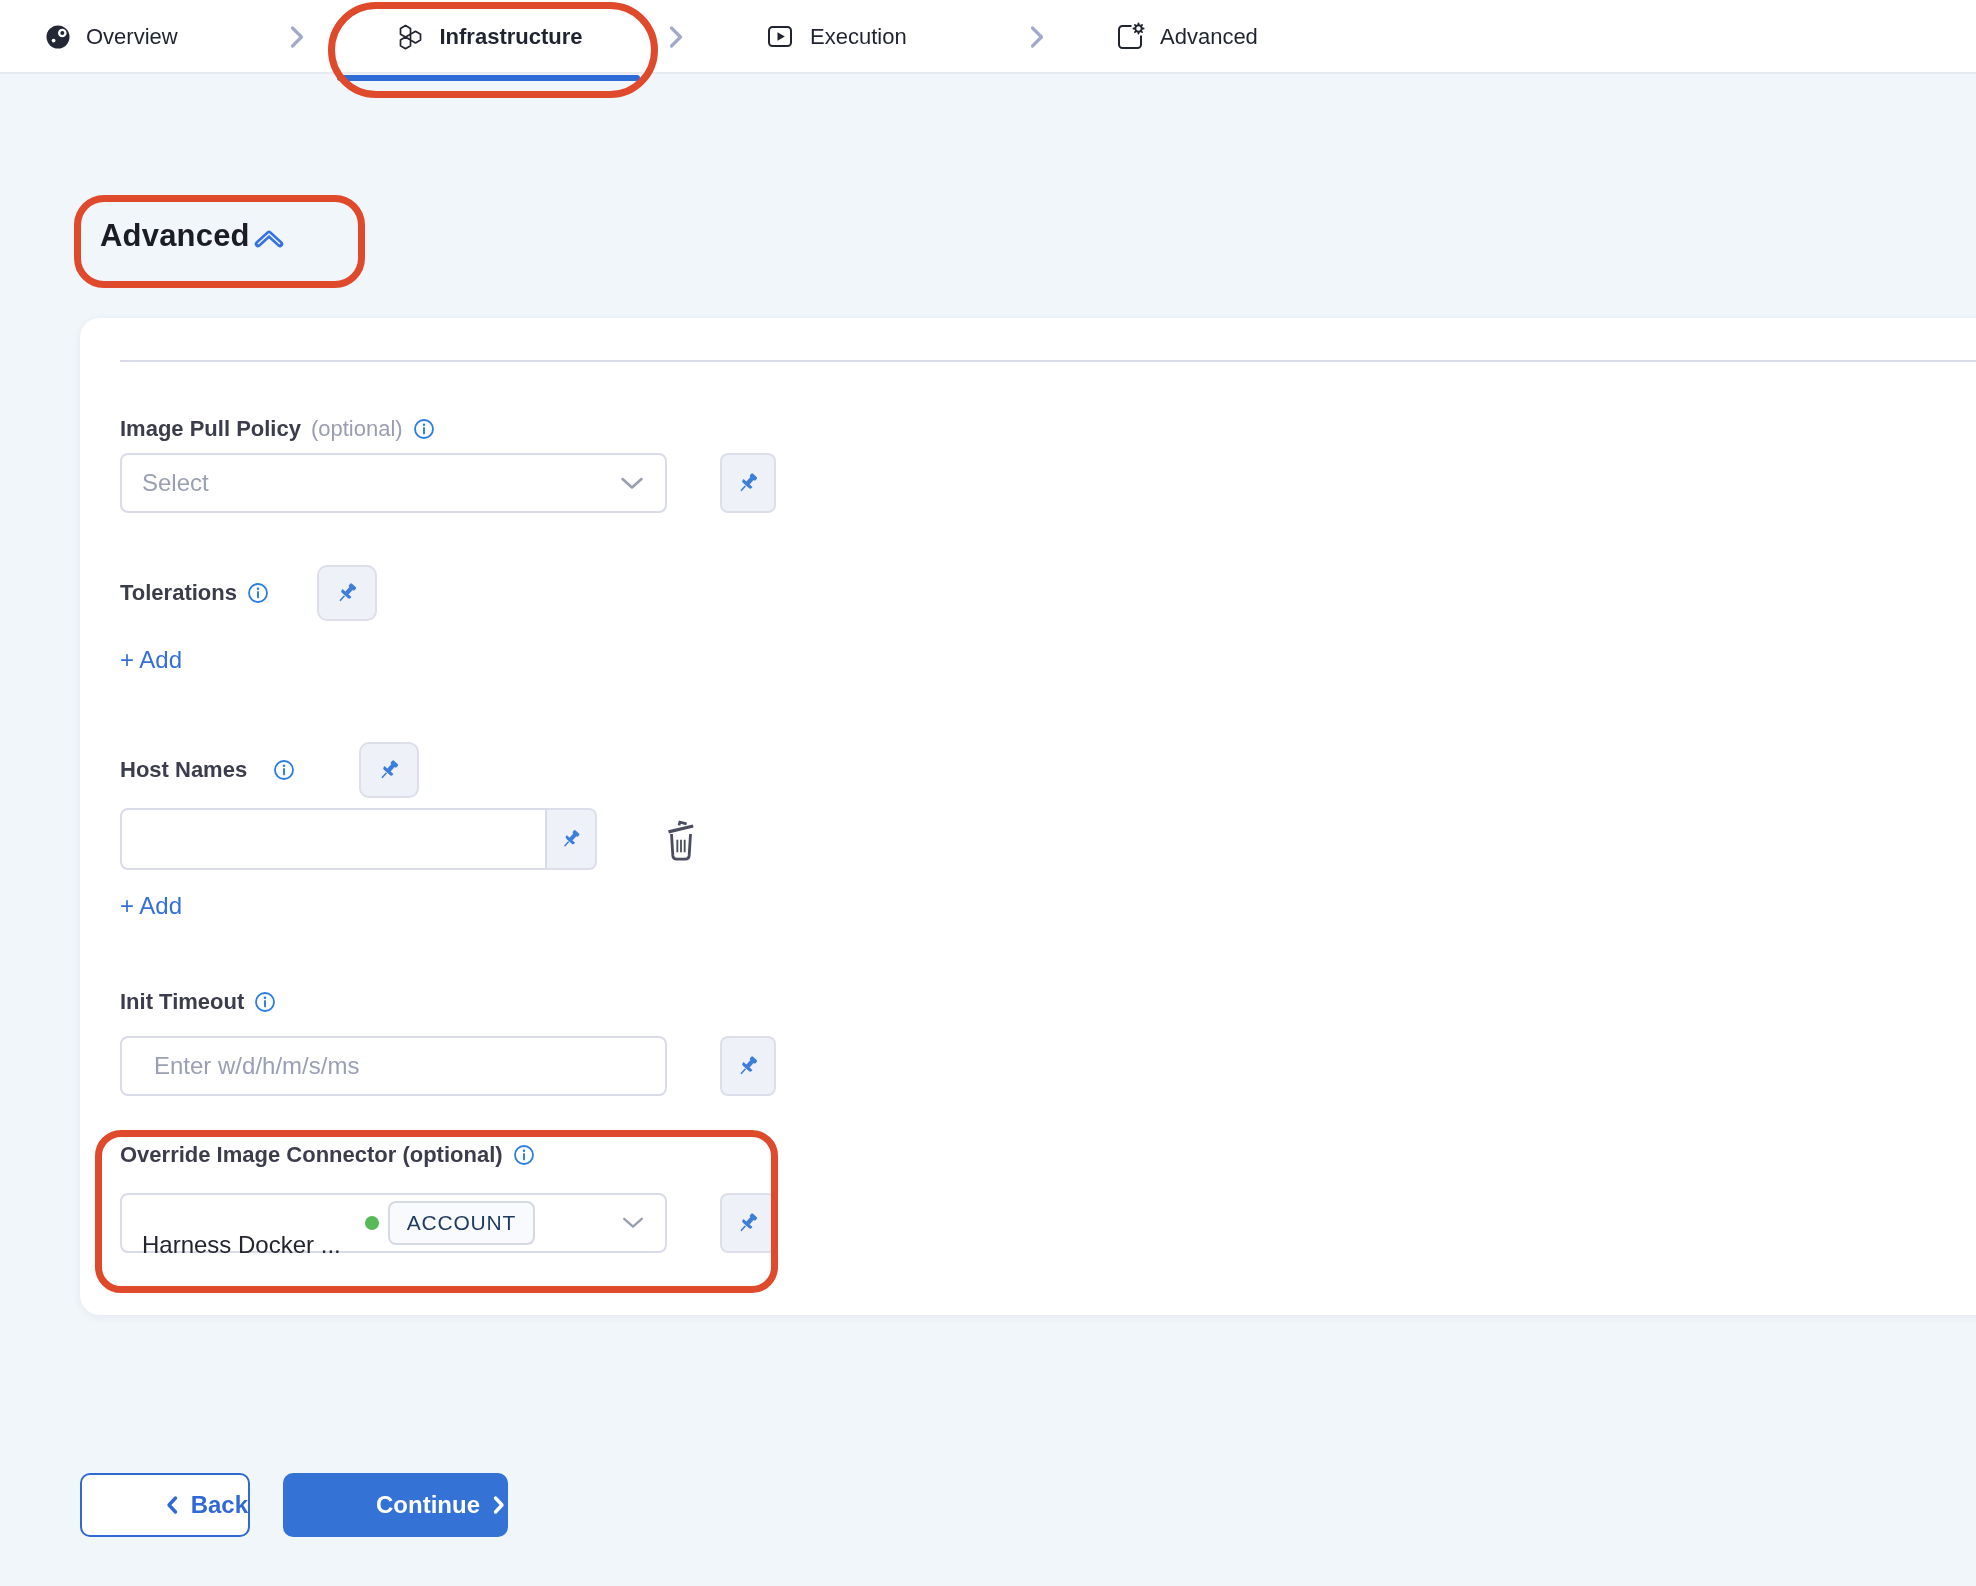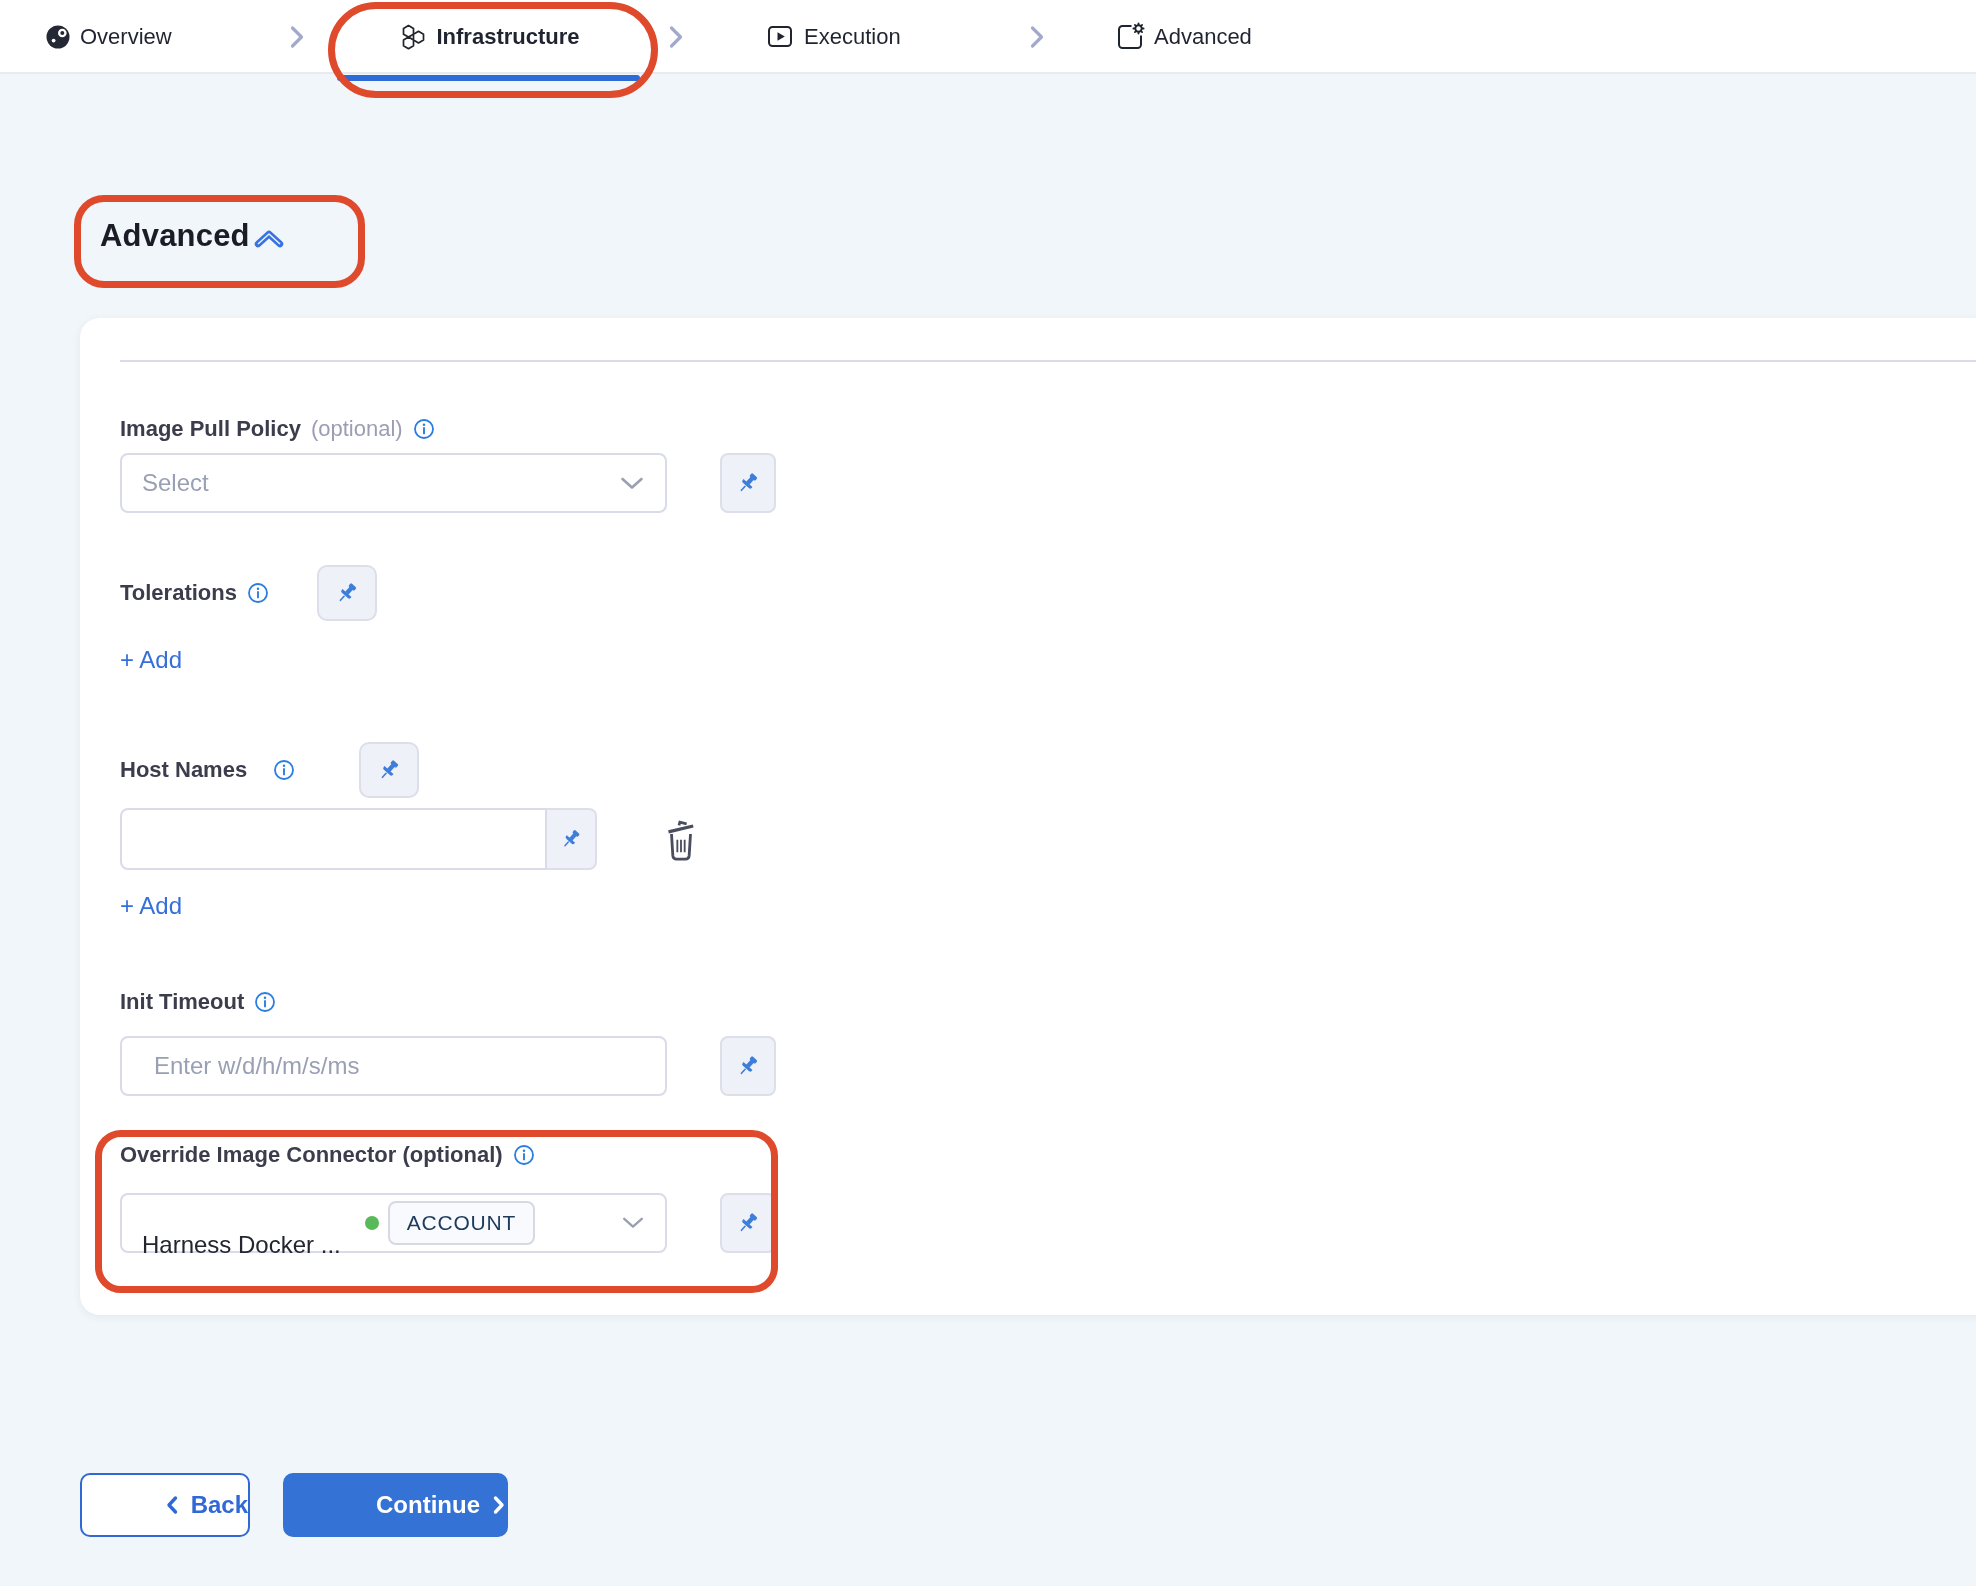--- a/index.html
+++ b/index.html
@@ -13,21 +13,21 @@
   }
   
   .tabbar {
     position: absolute; top:0; left:0;
     width:1976px; height:74px;
     background:#ffffff;
     border-bottom:2px solid #e8eaf1;
   }
   .tab {
     position:absolute; top:0; height:74px;
-    display:flex; align-items:center; gap:9px;
+    display:flex; align-items:center; gap:15px;
     font-size:22px; color:#1f2430; font-weight:500;
     cursor:pointer; white-space:nowrap;
   }
   .tab.active { font-weight:600; justify-content:center; }
   .tab .ticon { display:flex; align-items:center; }
   .tab-underline {
     position:absolute; left:0; right:0; bottom:-7px; height:6px;
     background:#2e6bd6; border-radius:3px;
   }
   .tsep { position:absolute; top:23px; display:block; }

